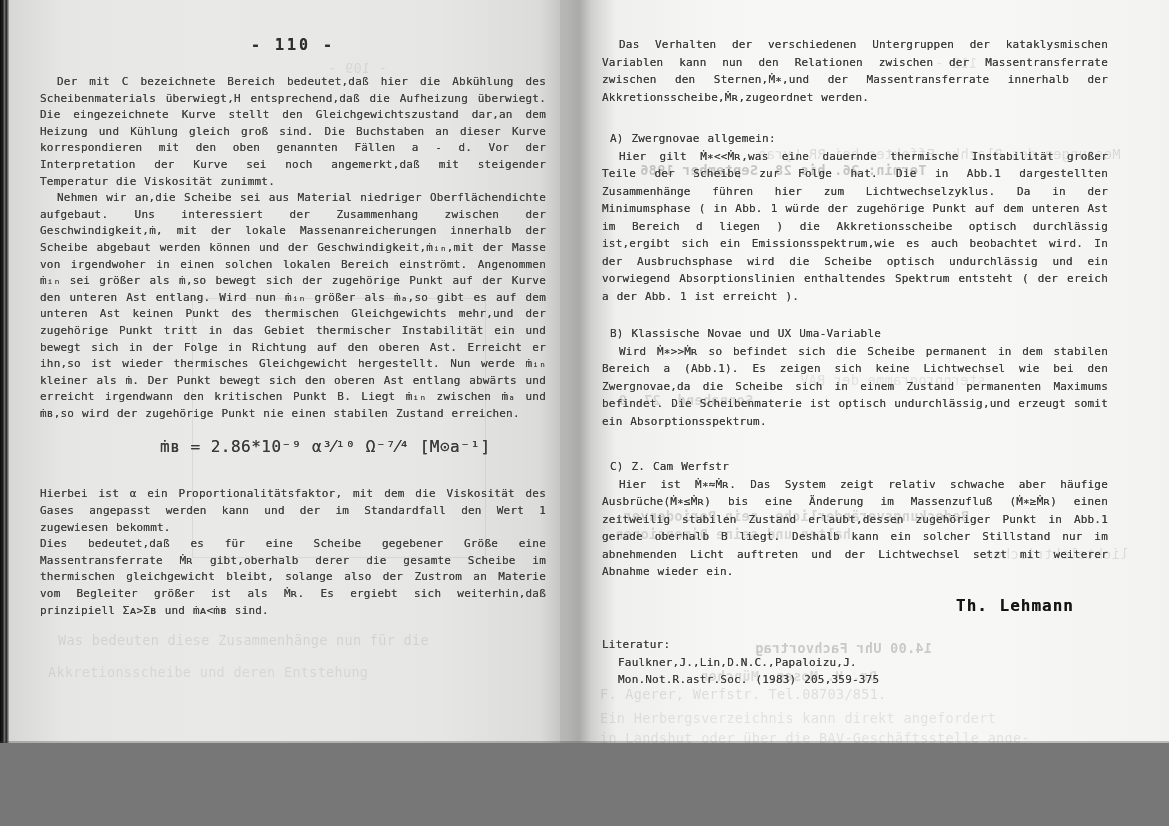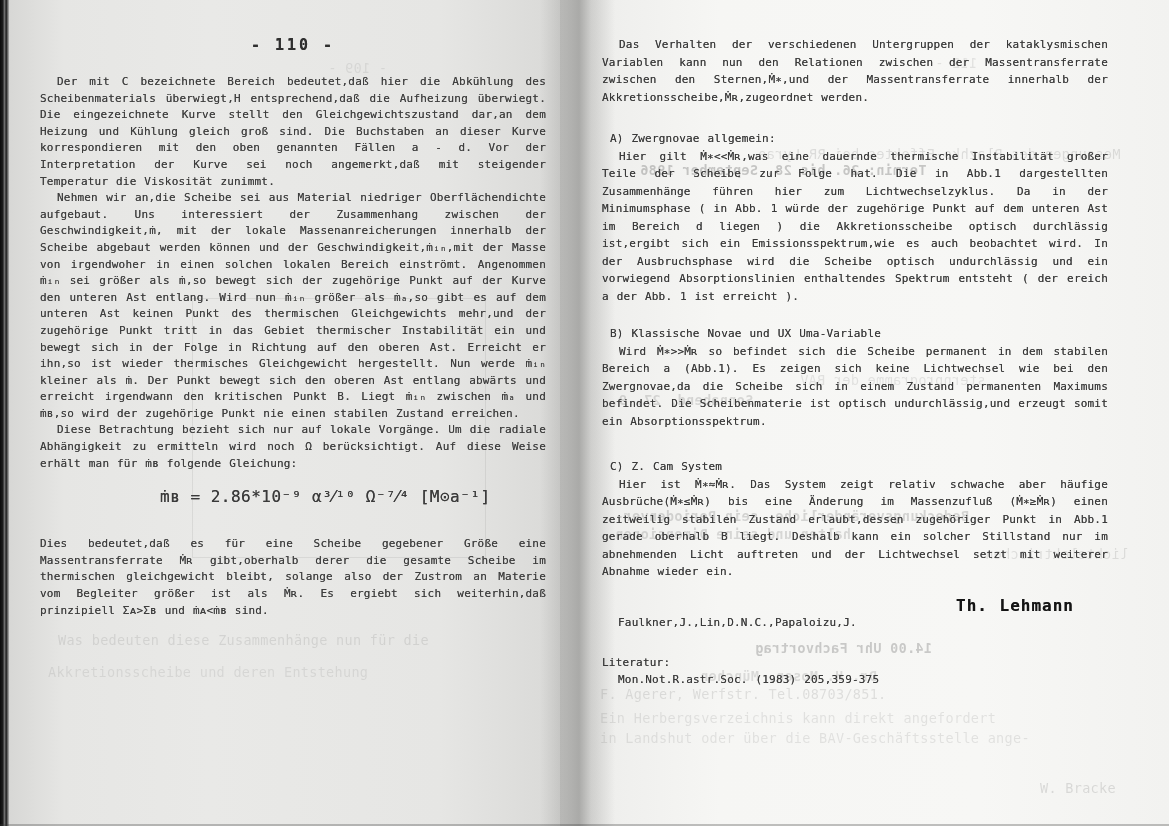--- a/index.html
+++ b/index.html
@@ -1,17 +1,17 @@
 <!DOCTYPE html>
 <html><head>
 <meta charset="utf-8">
 <style>
   html,body{margin:0;padding:0;background:#777;}
   .scan{
-    position:relative;width:1169px;height:826px;overflow:hidden;
+    position:relative;width:1169px;height:743px;overflow:hidden;
     background:#fef9c3;
     font-family:"DejaVu Sans Mono","DejaVu Sans",monospace;
   }
   .page-left{
     position:absolute;left:9px;top:0;width:551px;height:826px;
     background:linear-gradient(90deg,#d7d7d5 0px,#e6e6e4 55px,#e9e9e7 200px,#e6e6e4 430px,#d9d9d7 551px);
   }
   .page-right{
     position:absolute;left:560px;top:0;width:609px;height:826px;
     background:linear-gradient(90deg,#c7c7c5 0px,#dcdcda 20px,#efefed 55px,#f6f6f4 160px,#f7f7f5 420px,#f2f2f0 609px);
@@ -77,41 +77,41 @@
   <div class="fold"></div>
   <div class="edge-left"></div>
   <div class="edge-bottom"></div>
 
   <div class="ghost-box"></div>
 
   <div class="col col-left">
     <p class="pagenum">- 110 -</p>
     <p class="tx indent">Der mit C bezeichnete Bereich bedeutet,daß hier die Abkühlung des Scheibenmaterials überwiegt,H entsprechend,daß die Aufheizung überwiegt. Die eingezeichnete Kurve stellt den Gleichgewichtszustand dar,an dem Heizung und Kühlung gleich groß sind. Die Buchstaben an dieser Kurve korrespondieren mit den oben genannten Fällen a - d. Vor der Interpretation der Kurve sei noch angemerkt,daß mit steigender Temperatur die Viskosität zunimmt.</p>
     <p class="tx indent">Nehmen wir an,die Scheibe sei aus Material niedriger Oberflächendichte aufgebaut. Uns interessiert der Zusammenhang zwischen der Geschwindigkeit,ṁ, mit der lokale Massenanreicherungen innerhalb der Scheibe abgebaut werden können und der Geschwindigkeit,ṁᵢₙ,mit der Masse von irgendwoher in einen solchen lokalen Bereich einströmt. Angenommen ṁᵢₙ sei größer als ṁ,so bewegt sich der zugehörige Punkt auf der Kurve den unteren Ast entlang. Wird nun ṁᵢₙ größer als ṁₐ,so gibt es auf dem unteren Ast keinen Punkt des thermischen Gleichgewichts mehr,und der zugehörige Punkt tritt in das Gebiet thermischer Instabilität ein und bewegt sich in der Folge in Richtung auf den oberen Ast. Erreicht er ihn,so ist wieder thermisches Gleichgewicht hergestellt. Nun werde ṁᵢₙ kleiner als ṁ. Der Punkt bewegt sich den oberen Ast entlang abwärts und erreicht irgendwann den kritischen Punkt B. Liegt ṁᵢₙ zwischen ṁₐ und ṁʙ,so wird der zugehörige Punkt nie einen stabilen Zustand erreichen.</p>
-    <p class="tx indent">Diese Betrachtung bezieht sich nur auf lokale Vorgänge. Um die radiale Abhängigkeit zu ermitteln wird noch Ω berücksichtigt. Auf diese Weise erhält man für ṁʙ folgende Gleichung:</p>
     <div class="formula">ṁʙ = 2.86*10⁻⁹ α³⁄¹⁰ Ω⁻⁷⁄⁴ [M⊙a⁻¹]</div>
+    <p class="tx">Hierbei ist α ein Proportionalitätsfaktor, mit dem die Viskosität des Gases angepasst werden kann und der im Standardfall den Wert 1 zugewiesen bekommt.</p>
     <p class="tx">Dies bedeutet,daß es für eine Scheibe gegebener Größe eine Massentransferrate Ṁʀ gibt,oberhalb derer die gesamte Scheibe im thermischen gleichgewicht bleibt, solange also der Zustrom an Materie vom Begleiter größer ist als Ṁʀ. Es ergiebt sich weiterhin,daß prinzipiell Σᴀ&gt;Σʙ und ṁᴀ&lt;ṁʙ sind.</p>
   </div>
 
   <div class="col col-right">
     <p class="tx indent">Das Verhalten der verschiedenen Untergruppen der kataklysmischen Variablen kann nun den Relationen zwischen der Massentransferrate zwischen den Sternen,Ṁ∗,und der Massentransferrate innerhalb der Akkretionsscheibe,Ṁʀ,zugeordnet werden.</p>
 
     <p class="tx head gap-a">A) Zwergnovae allgemein:</p>
     <p class="tx indent">Hier gilt Ṁ∗&lt;&lt;Ṁʀ,was eine dauernde thermische Instabilität großer Teile der Scheibe zur Folge hat. Die in Abb.1 dargestellten Zusammenhänge führen hier zum Lichtwechselzyklus. Da in der Minimumsphase ( in Abb. 1 würde der zugehörige Punkt auf dem unteren Ast im Bereich d liegen ) die Akkretionsscheibe optisch durchlässig ist,ergibt sich ein Emissionsspektrum,wie es auch beobachtet wird. In der Ausbruchsphase wird die Scheibe optisch undurchlässig und ein vorwiegend Absorptionslinien enthaltendes Spektrum entsteht ( der ereich a der Abb. 1 ist erreicht ).</p>
 
     <p class="tx head gap-b">B) Klassische Novae und UX Uma-Variable</p>
     <p class="tx indent">Wird Ṁ∗&gt;&gt;Ṁʀ so befindet sich die Scheibe permanent in dem stabilen Bereich a (Abb.1). Es zeigen sich keine Lichtwechsel wie bei den Zwergnovae,da die Scheibe sich in einem Zustand permanenten Maximums befindet. Die Scheibenmaterie ist optisch undurchlässig,und erzeugt somit ein Absorptionsspektrum.</p>
 
-    <p class="tx head gap-c">C) Z. Cam System</p>
+    <p class="tx head gap-c">C) Z. Cam Werfstr</p>
     <p class="tx indent">Hier ist Ṁ∗≈Ṁʀ. Das System zeigt relativ schwache aber häufige Ausbrüche(Ṁ∗≤Ṁʀ) bis eine Änderung im Massenzufluß (Ṁ∗≥Ṁʀ) einen zeitweilig stabilen Zustand erlaubt,dessen zugehöriger Punkt in Abb.1 gerade oberhalb B liegt. Deshalb kann ein solcher Stillstand nur im abnehmenden Licht auftreten und der Lichtwechsel setzt mit weiterer Abnahme wieder ein.</p>
 
     <p class="tx sig">Th. Lehmann</p>
 
+    <p class="tx lit">Literatur:</p>
     <p class="tx ref">Faulkner,J.,Lin,D.N.C.,Papaloizu,J.</p>
-    <p class="tx lit">Literatur:</p>
     <p class="tx ref">Mon.Not.R.astr.Soc. (1983) 205,359-375</p>
   </div>
 
   <div>
     <span class="ghost flip" style="left:328px;top:60px;opacity:.10;">- 109 -</span>
     <span class="ghost" style="left:58px;top:632px;opacity:.13;">Was bedeuten diese Zusammenhänge nun für die</span>
     <span class="ghost" style="left:48px;top:650px;opacity:.11;margin-top:14px;">Akkretionsscheibe und deren Entstehung</span>
     <span class="ghost flip" style="left:935px;top:55px;opacity:.12;">- 112 -</span>
     <span class="ghost flip" style="left:758px;top:146px;opacity:.15;">Messungen des Blazhko-Effektes bei RR Lyrae</span>
     <span class="ghost flip" style="left:640px;top:162px;opacity:.28;font-weight:bold;">Termin:   26. bis 28. September 1986</span>

